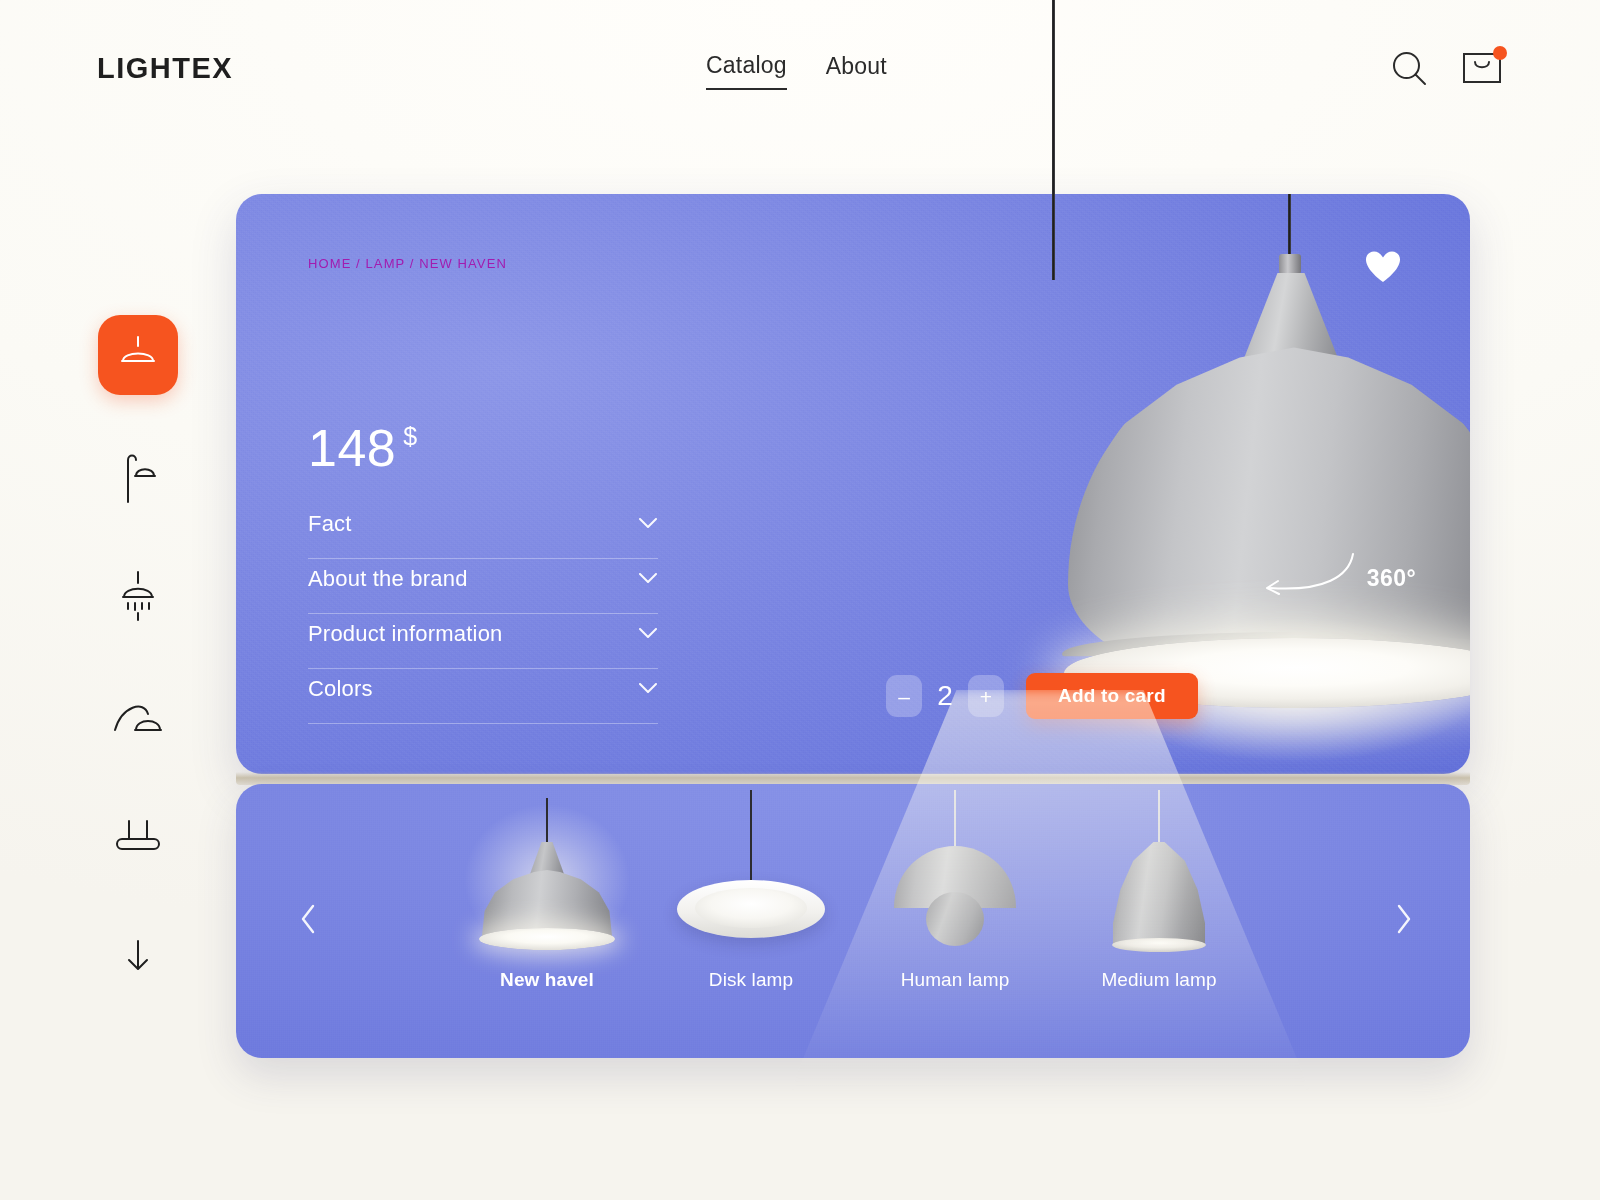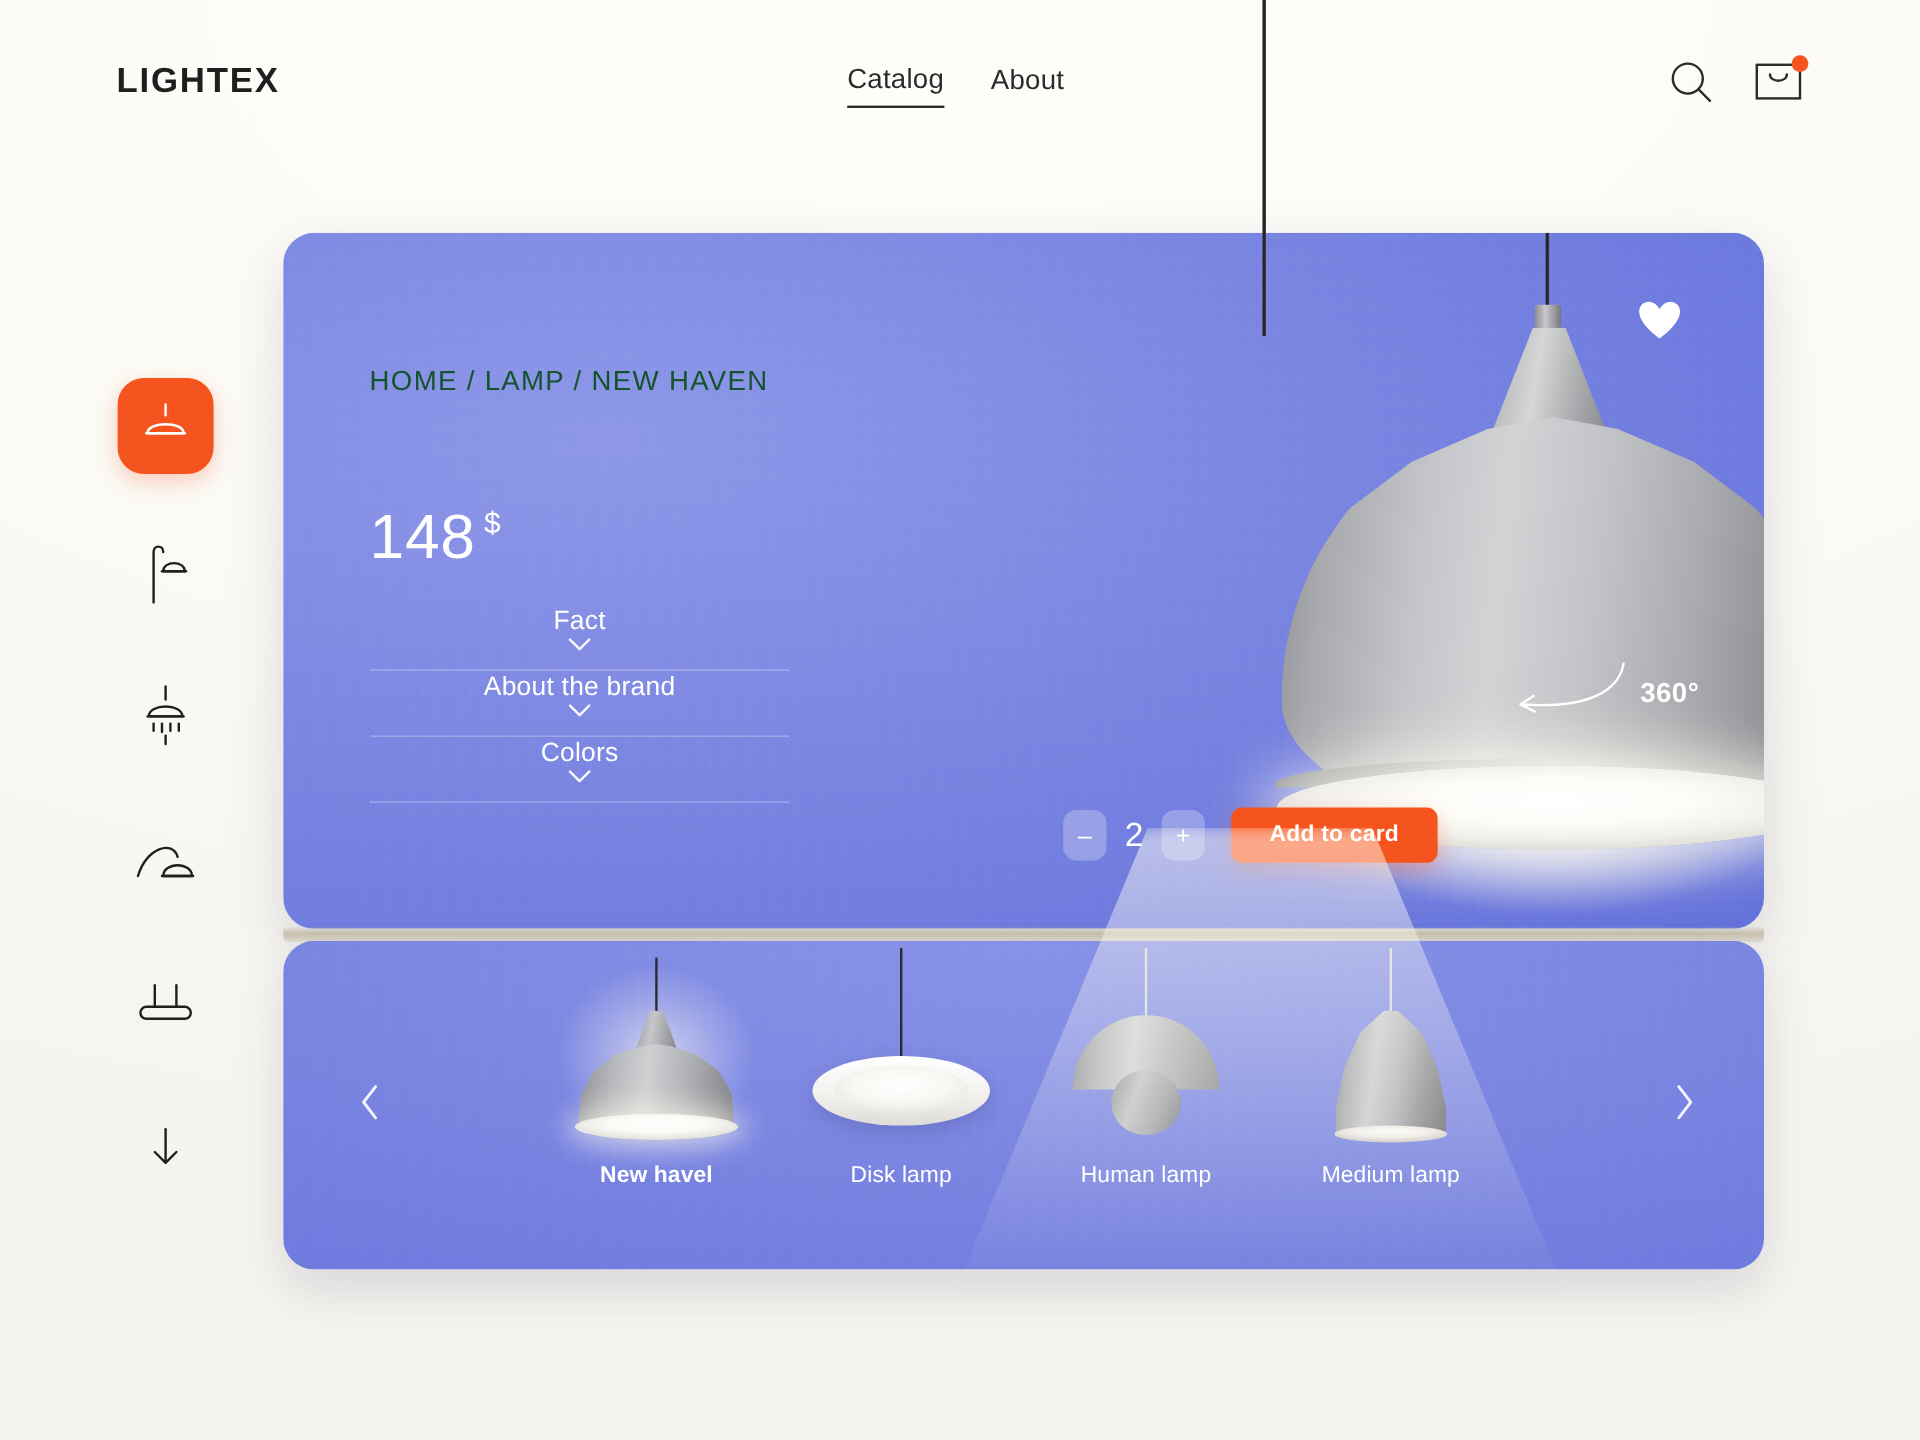--- a/index.html
+++ b/index.html
@@ -157,26 +157,25 @@
       repeating-linear-gradient(0deg, rgba(255,255,255,0.05) 0px, rgba(255,255,255,0.05) 1px, rgba(0,0,0,0.035) 1px, rgba(0,0,0,0.035) 2px),
       repeating-linear-gradient(90deg, rgba(255,255,255,0.045) 0px, rgba(255,255,255,0.045) 1px, rgba(0,0,0,0.03) 1px, rgba(0,0,0,0.03) 2px),
       repeating-linear-gradient(38deg, rgba(255,255,255,0.04) 0px, rgba(255,255,255,0.04) 2px, rgba(0,0,0,0.025) 2px, rgba(0,0,0,0.025) 4px);
     mix-blend-mode: overlay;
   }
 
   .breadcrumb {
     position: absolute;
     left: 72px;
     top: 62px;
-    font-size: 23px;
+    font-size: 13px;
     letter-spacing: 1.1px;
-    color: #14532d;
+    color: #a21caf;
     z-index: 5;
     cursor: pointer;
-    margin-top: 48px;
   }
 
   .product-title {
     position: absolute;
     left: 70px;
     top: 130px;
     font-size: 69px;
     font-weight: 700;
     letter-spacing: 1px;
     color: #ffffff;
@@ -210,26 +209,26 @@
   .accordion {
     position: absolute;
     left: 72px;
     top: 310px;
     width: 350px;
     z-index: 5;
   }
   .acc-row {
     display: flex;
     align-items: center;
+    justify-content: space-between;
     padding: 0 0 15px 0;
     margin-bottom: 0;
     border-bottom: 1px solid rgba(255,255,255,0.33);
     height: 55px;
     cursor: pointer;
-    flex-direction: column;
   }
   .acc-label {
     font-size: 22px;
     color: #ffffff;
     letter-spacing: 0.2px;
     font-weight: 400;
   }
   .acc-chevron { opacity: 0.95; }
 
   
@@ -724,20 +723,28 @@
     </div>
     <div class="acc-row">
       <span class="acc-label">About the brand</span>
       <span class="acc-chevron">
         <svg width="20" height="12" viewBox="0 0 20 12" fill="none">
             <path d="M2 2 L10 10 L18 2" stroke="#ffffff" stroke-width="2" stroke-linecap="round" stroke-linejoin="round"></path>
           </svg>
       </span>
     </div>
     <div class="acc-row">
+      <span class="acc-label">Product information</span>
+      <span class="acc-chevron">
+        <svg width="20" height="12" viewBox="0 0 20 12" fill="none">
+            <path d="M2 2 L10 10 L18 2" stroke="#ffffff" stroke-width="2" stroke-linecap="round" stroke-linejoin="round"></path>
+          </svg>
+      </span>
+    </div>
+    <div class="acc-row">
       <span class="acc-label">Colors</span>
       <span class="acc-chevron">
         <svg width="20" height="12" viewBox="0 0 20 12" fill="none">
             <path d="M2 2 L10 10 L18 2" stroke="#ffffff" stroke-width="2" stroke-linecap="round" stroke-linejoin="round"></path>
           </svg>
       </span>
     </div>
   </div>
 
   <div class="heart-btn">

